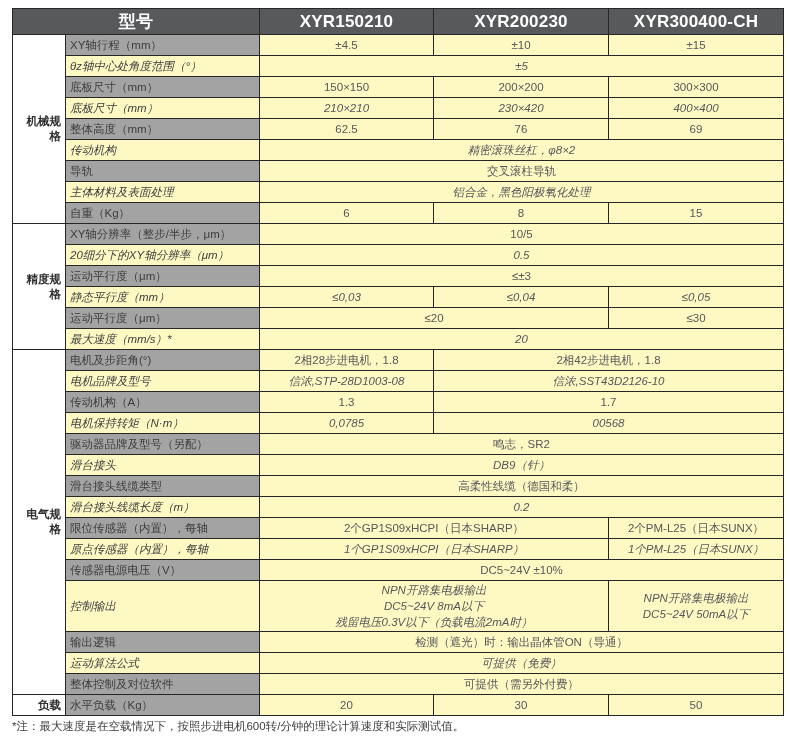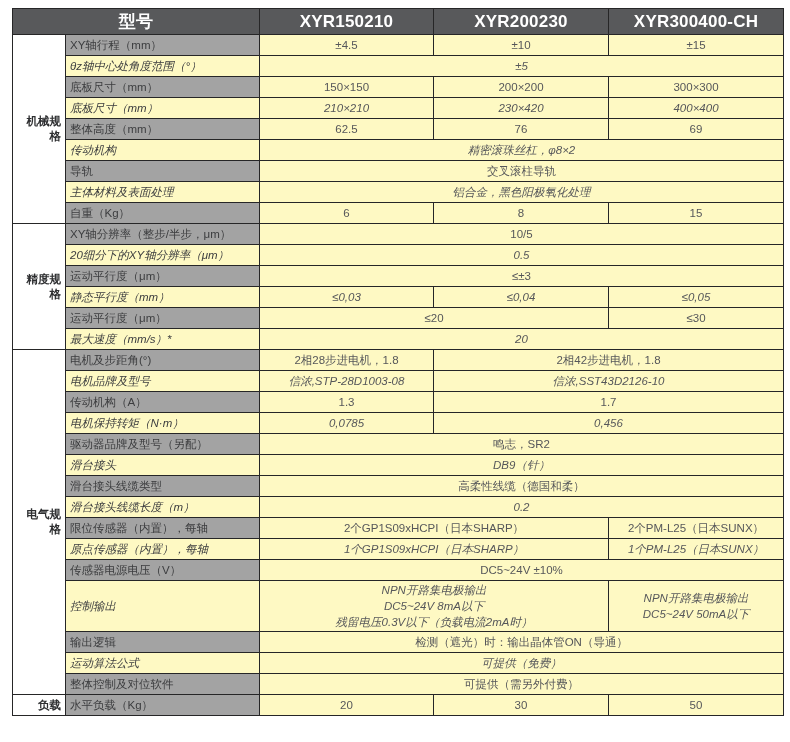--- a/index.html
+++ b/index.html
@@ -185,21 +185,21 @@
           <td colspan="2" class="value-cell">信浓,SST43D2126-10</td>
         </tr>
         <tr>
           <td class="label-cell">传动机构（A）</td>
           <td colspan="1" class="value-cell">1.3</td>
           <td colspan="2" class="value-cell">1.7</td>
         </tr>
         <tr class="stripe">
           <td class="label-cell">电机保持转矩（N·m）</td>
           <td colspan="1" class="value-cell">0,0785</td>
-          <td colspan="2" class="value-cell">0,456</td>
+          <td colspan="2" class="value-cell">00568</td>
         </tr>
         <tr>
           <td class="label-cell">驱动器品牌及型号（另配）</td>
           <td colspan="3" class="value-cell">鸣志，SR2</td>
         </tr>
         <tr class="stripe">
           <td class="label-cell">滑台接头</td>
           <td colspan="3" class="value-cell">DB9（针）</td>
         </tr>
         <tr>
@@ -246,13 +246,14 @@
         </tr>
         <tr>
           <td rowspan="1" class="group-cell">负载</td>
           <td class="label-cell">水平负载（Kg）</td>
           <td colspan="1" class="value-cell">20</td>
           <td colspan="1" class="value-cell">30</td>
           <td colspan="1" class="value-cell">50</td>
         </tr>
       </tbody>
   </table>
+  <div class="footnote">*注：最大速度是在空载情况下，按照步进电机600转/分钟的理论计算速度和实际测试值。</div>
 </div>
 
 </body></html>

